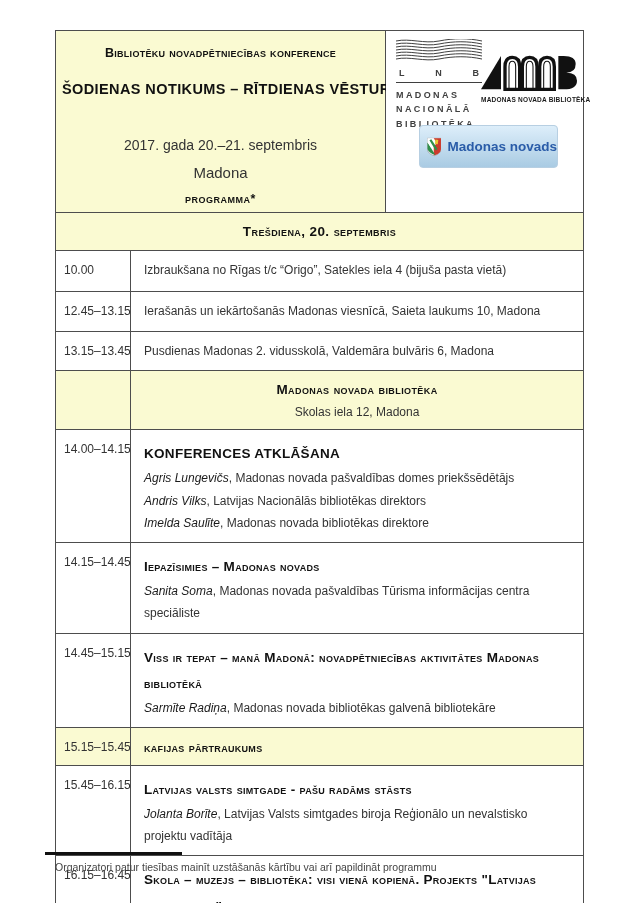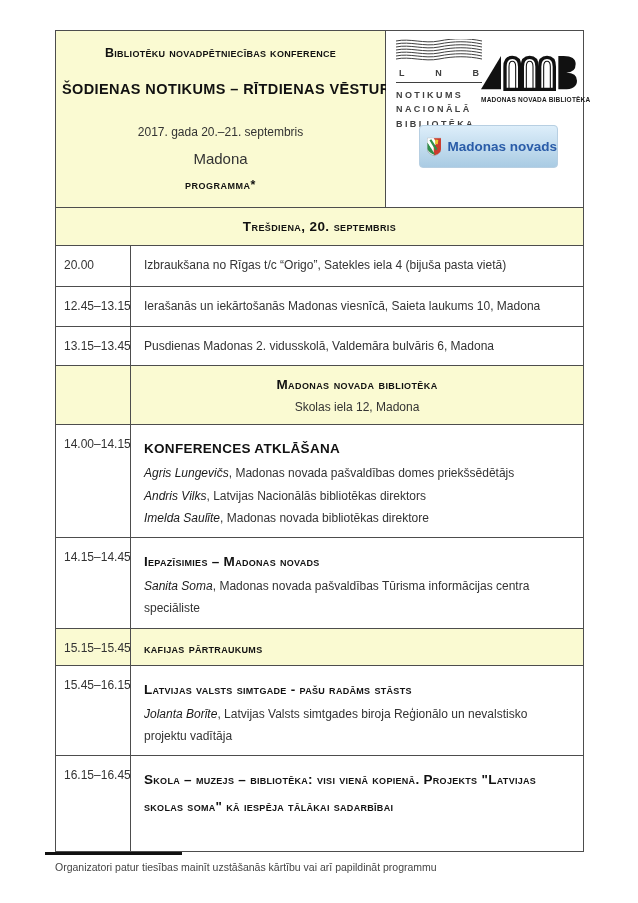--- a/index.html
+++ b/index.html
@@ -23,21 +23,21 @@
   table.doc td{border:1px solid var(--border);vertical-align:top;}
   .hl{background:var(--highlight);}
 
   
   .sc{font-variant:small-caps;}
 
   
   .header-cell{text-align:center;padding:8px 6px 6px;}
   .kicker{margin-top:7px;font-size:12.5px;font-weight:bold;color:var(--title-text);letter-spacing:.3px;}
   .main-title{margin-top:21px;font-size:14.5px;font-weight:bold;color:var(--title-text);letter-spacing:.4px;white-space:nowrap;}
-  .dates{margin-top:28px;font-size:12px;}
+  .dates{margin-top:40px;font-size:14px;}
   .city{margin-top:11px;font-size:15px;}
   .programme{margin-top:11px;font-size:12.5px;font-weight:bold;color:var(--title-text);letter-spacing:.5px;}
 
   
   .logos-cell{position:relative;background:#ffffff;}
   .lnb-logo{position:absolute;left:10px;top:8px;width:86px;}
   .lnb-letters{display:flex;justify-content:space-between;padding:0 3px;font-size:9px;font-weight:bold;color:#3f3f3f;margin-top:1px;}
   .lnb-rule{border-top:1.5px solid #3f3f3f;margin:4px 0 5px;}
   .lnb-line{font-size:9px;letter-spacing:2.4px;color:#3f3f3f;line-height:1.6;font-weight:bold;white-space:nowrap;}
   .books-logo{position:absolute;left:95px;top:22px;width:96px;text-align:center;}
@@ -101,21 +101,21 @@
                 <path d="M0 17 C14 14,28 20,43 17 S72 14,86 17"></path>
                 <path d="M0 20 C14 17,28 23,43 20 S72 17,86 20"></path>
               </g>
             </svg>
             <div class="lnb-letters">
               <span>L</span>
               <span>N</span>
               <span>B</span>
             </div>
             <div class="lnb-rule"></div>
-            <div class="lnb-line">NOTIKUMS</div>
+            <div class="lnb-line">MADONAS</div>
             <div class="lnb-line">NACIONĀLĀ</div>
             <div class="lnb-line">BIBLIOTĒKA</div>
           </div>
 
           <div class="books-logo">
             <svg width="96" height="38" viewBox="0 0 144 56">
               <polygon points="30,4 30,54 0,54" fill="#111"></polygon>
               <g fill="#ffffff" stroke="#111">
                 <path d="M36 54 V20 Q36 6 47 6 Q58 6 58 20 V54 Z" stroke-width="5"></path>
                 <path d="M62 54 V20 Q62 6 73 6 Q84 6 84 20 V54 Z" stroke-width="5"></path>
@@ -144,21 +144,21 @@
         </td>
       </tr>
 
       <tr style="height:38px">
         <td colspan="3" class="hl day-cell">
           <span class="day-title sc">Trešdiena, 20. septembris</span>
         </td>
       </tr>
 
       <tr style="height:41px">
-        <td class="time-cell">20.00</td>
+        <td class="time-cell">10.00</td>
         <td colspan="2" class="event-cell">
           <div class="simple-text">Izbraukšana no Rīgas t/c “Origo”, Satekles iela 4 (bijuša pasta vietā)</div>
         </td>
       </tr>
       <tr style="height:40px">
         <td class="time-cell">12.45–13.15</td>
         <td colspan="2" class="event-cell">
           <div class="simple-text">Ierašanās un iekārtošanās Madonas viesnīcā, Saieta laukums 10, Madona</div>
         </td>
       </tr>
@@ -188,20 +188,27 @@
       </tr>
 
       <tr style="height:57px">
         <td class="time-cell">14.15–14.45</td>
         <td colspan="2" class="event-cell">
           <div class="session-title sc">Iepazīsimies – Madonas novads</div>
           <div class="speaker-line"><span class="speaker-name">Sanita Soma</span><span>, Madonas novada pašvaldības Tūrisma informācijas centra speciāliste</span></div>
         </td>
       </tr>
 
+      <tr style="height:80px">
+        <td class="time-cell">14.45–15.15</td>
+        <td colspan="2" class="event-cell">
+          <div class="session-title sc">Viss ir tepat – manā Madonā: novadpētniecības aktivitātes Madonas bibliotēkā</div>
+          <div class="speaker-line"><span class="speaker-name">Sarmīte Radiņa</span><span>, Madonas novada bibliotēkas galvenā bibliotekāre</span></div>
+        </td>
+      </tr>
 
       <tr style="height:35px">
         <td class="hl time-cell">15.15–15.45</td>
         <td colspan="2" class="hl event-cell">
           <div class="session-title sc coffee-title">kafijas pārtraukums</div>
         </td>
       </tr>
 
       <tr style="height:59px">
         <td class="time-cell">15.45–16.15</td>

